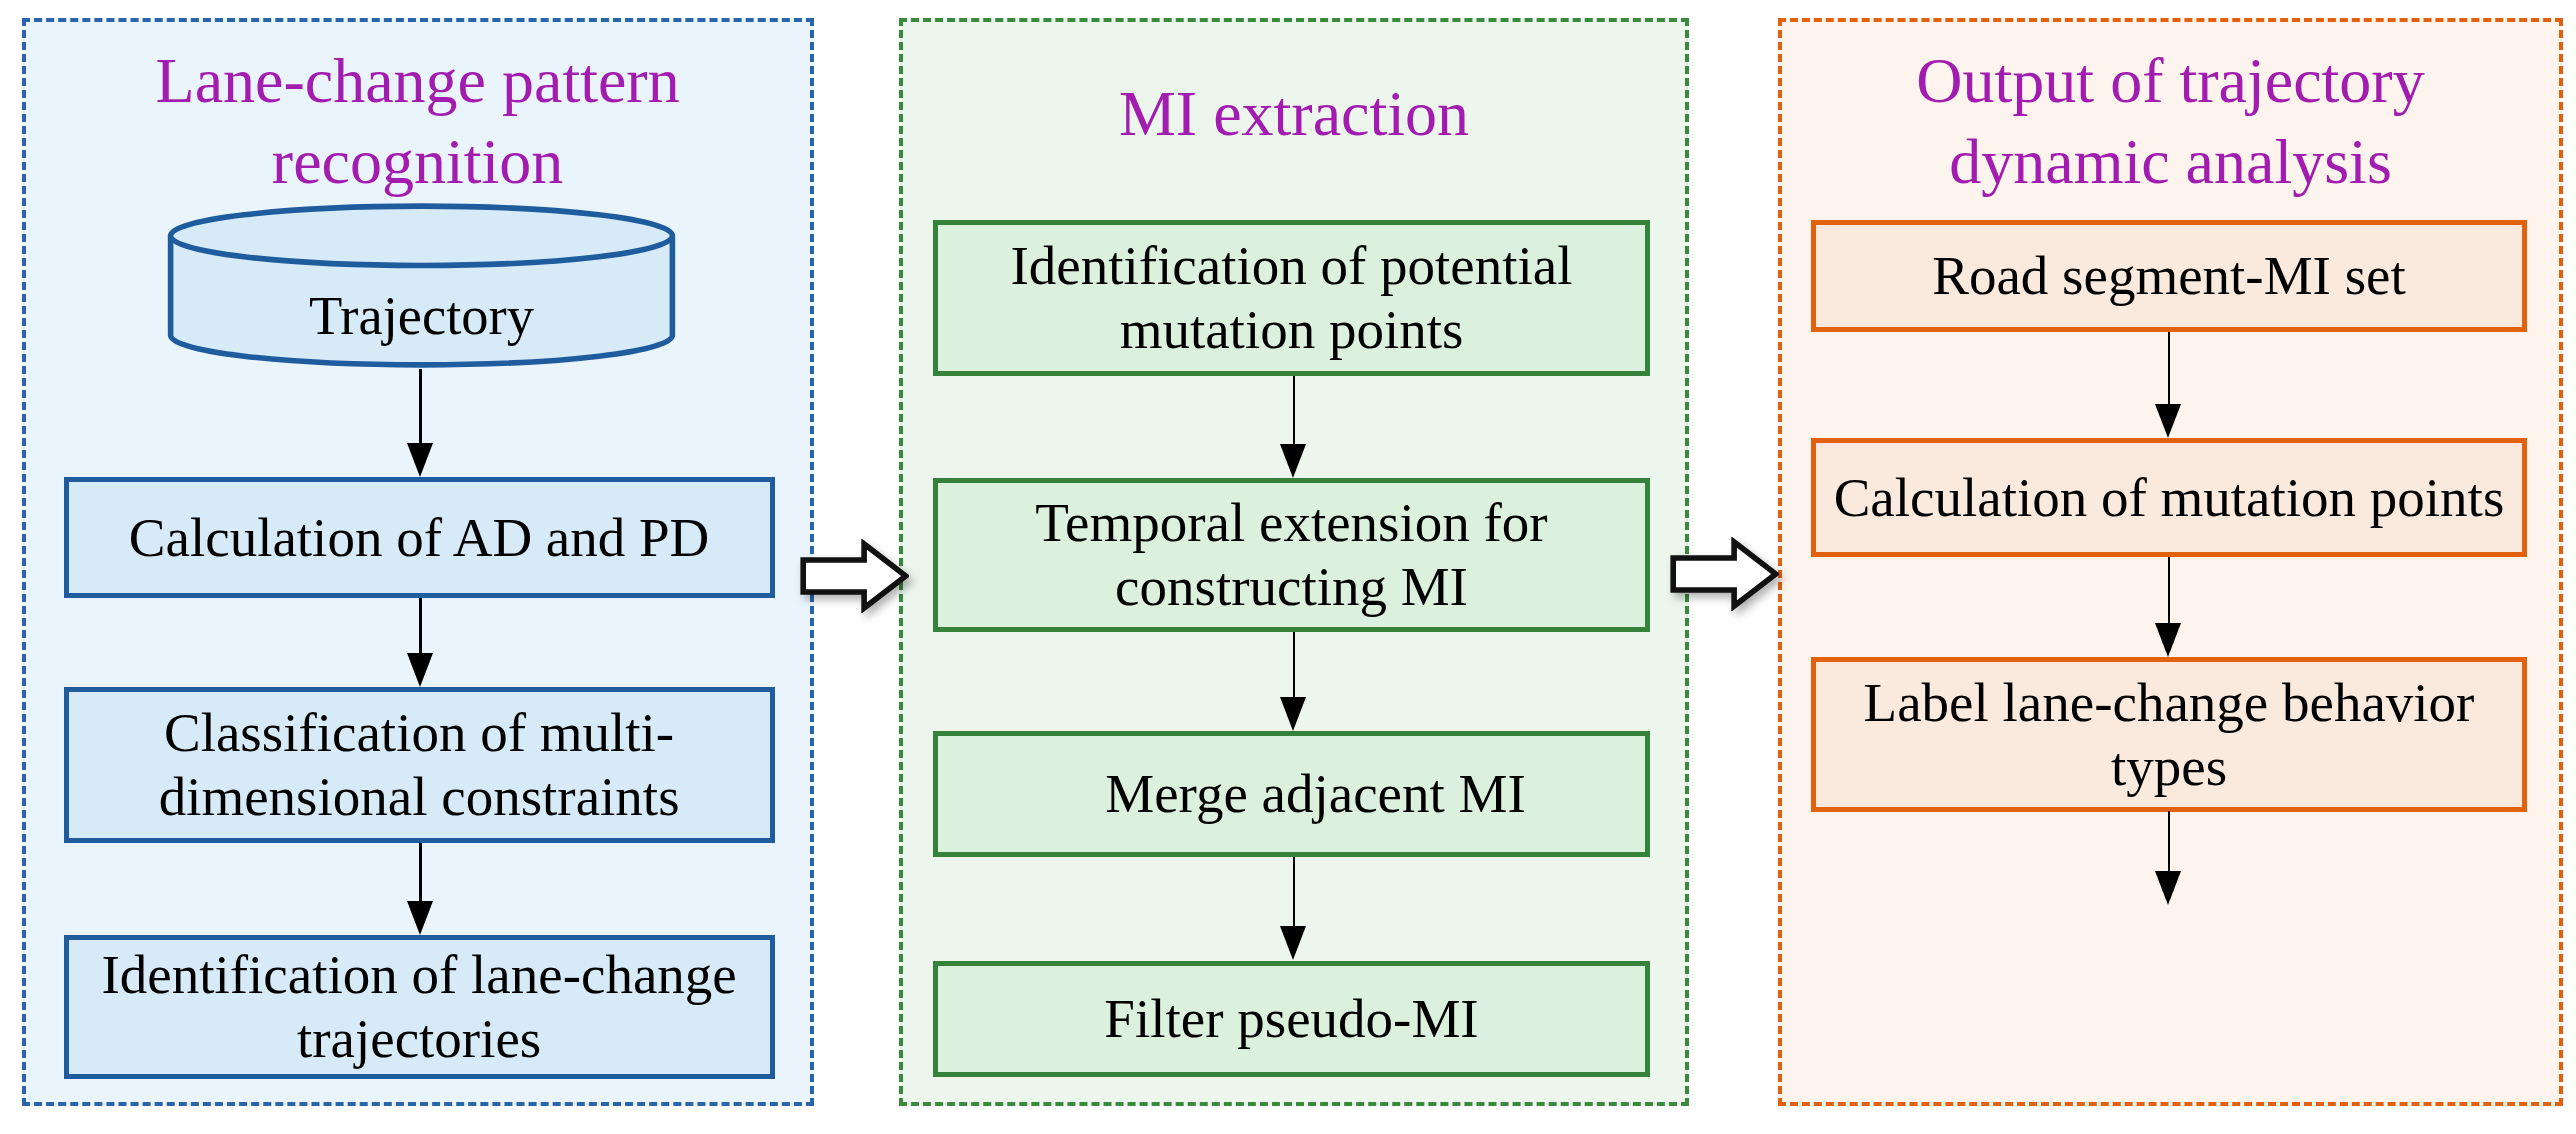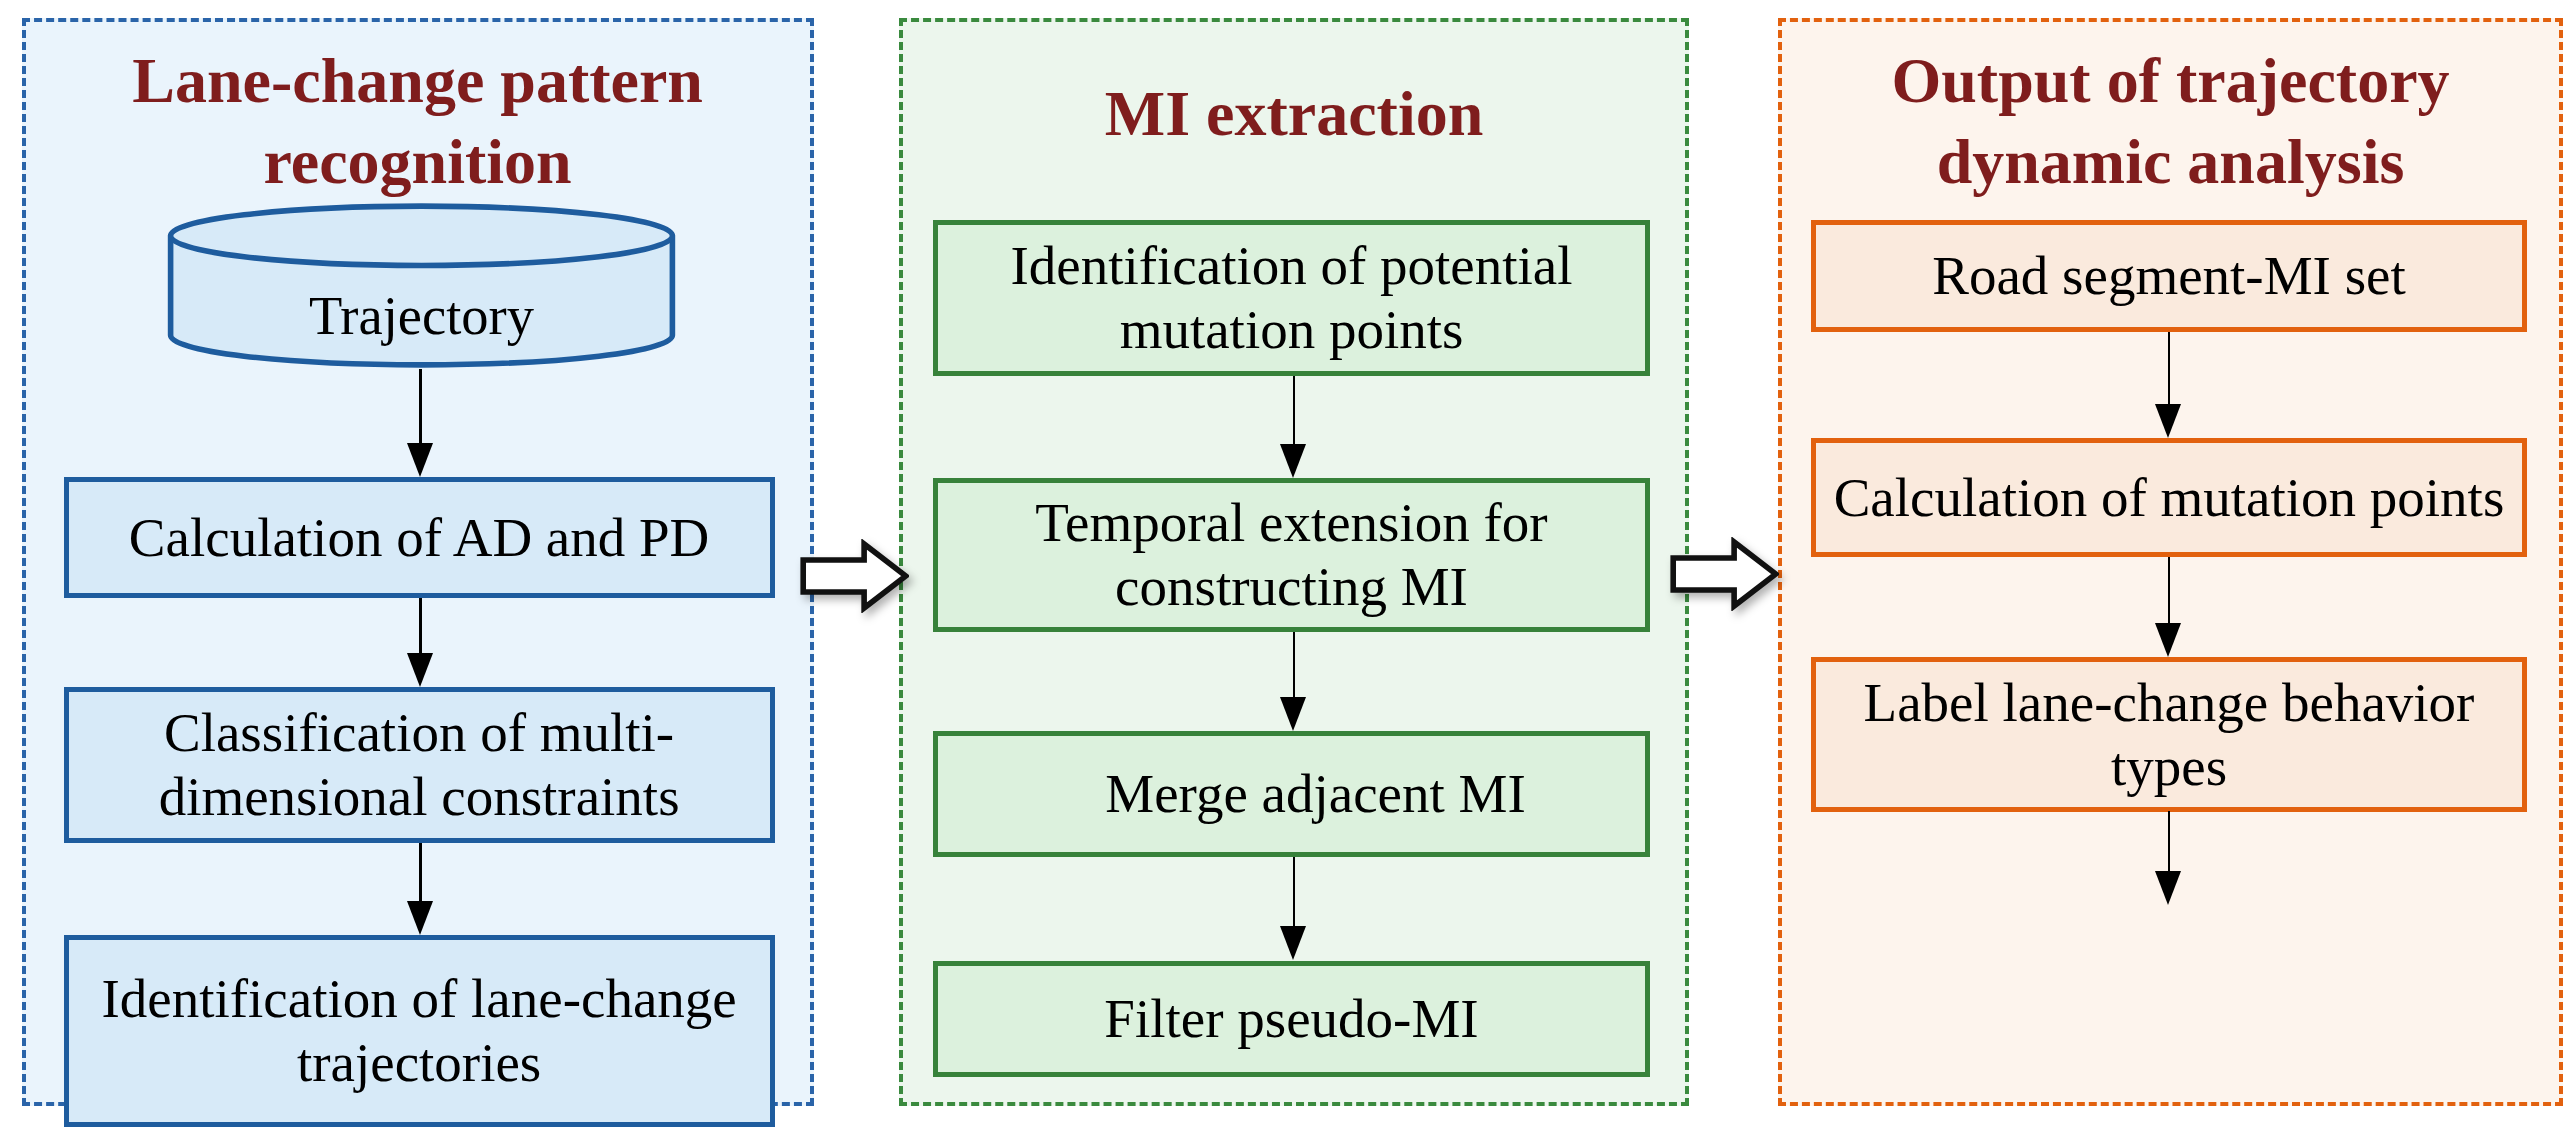--- a/index.html
+++ b/index.html
@@ -15,21 +15,21 @@
     box-sizing:border-box;
     border:4px dashed var(--dash,#555);
     background:var(--bg,#fff);
   }
   #panel-0{left:21.6px;width:792px;}
   #panel-1{left:899px;width:790px;}
   #panel-2{left:1778px;width:785px;}
 
   .panel-title{
     position:absolute;left:0;right:0;text-align:center;
-    font-weight:bold;font-size:64px;line-height:81px;color:#7f1d1d;
+    font-weight:normal;font-size:64px;line-height:81px;color:#a21caf;
   }
   #panel-0 .panel-title{top:17.6px;}
   #panel-1 .panel-title{top:51px;}
   #panel-2 .panel-title{top:17.6px;}
   .panel-title span{display:block;white-space:nowrap;}
 
   .node{
     position:absolute;box-sizing:border-box;
     background:var(--fill,#eee);
     border:5.6px solid var(--bstroke,#333);
@@ -60,21 +60,21 @@
   .connector .head{
     position:absolute;bottom:0;left:-13.6px;width:0;height:0;
     border-left:13.6px solid transparent;
     border-right:13.6px solid transparent;
     border-top:34px solid var(--connector-color,#000);
   }
   
   #panel-0 .cyl   {left:141px;top:180px;}
   #panel-0 .box-1 {left:38px;top:455px;width:711px;height:121px;}
   #panel-0 .box-2 {left:38px;top:665px;width:711px;height:156px;}
-  #panel-0 .box-3 {left:38px;top:913px;width:711px;height:192px;}
+  #panel-0 .box-3 {left:38px;top:913px;width:711px;height:144px;}
   #panel-0 .c-1   {left:395px;top:347px;height:108px;}
   #panel-0 .c-2   {left:395px;top:576px;height:89px;}
   #panel-0 .c-3   {left:395px;top:821px;height:92px;}
   
   #panel-1 .box-0 {left:30px;top:198px;width:717px;height:156px;}
   #panel-1 .box-1 {left:30px;top:456px;width:717px;height:154px;}
   #panel-1 .box-2 {left:30px;top:709px;width:717px;height:126px;padding-left:48px;}
   #panel-1 .box-3 {left:30px;top:939px;width:717px;height:116px;}
   #panel-1 .c-1   {left:391px;top:354px;height:102px;}
   #panel-1 .c-2   {left:391px;top:610px;height:99px;}

